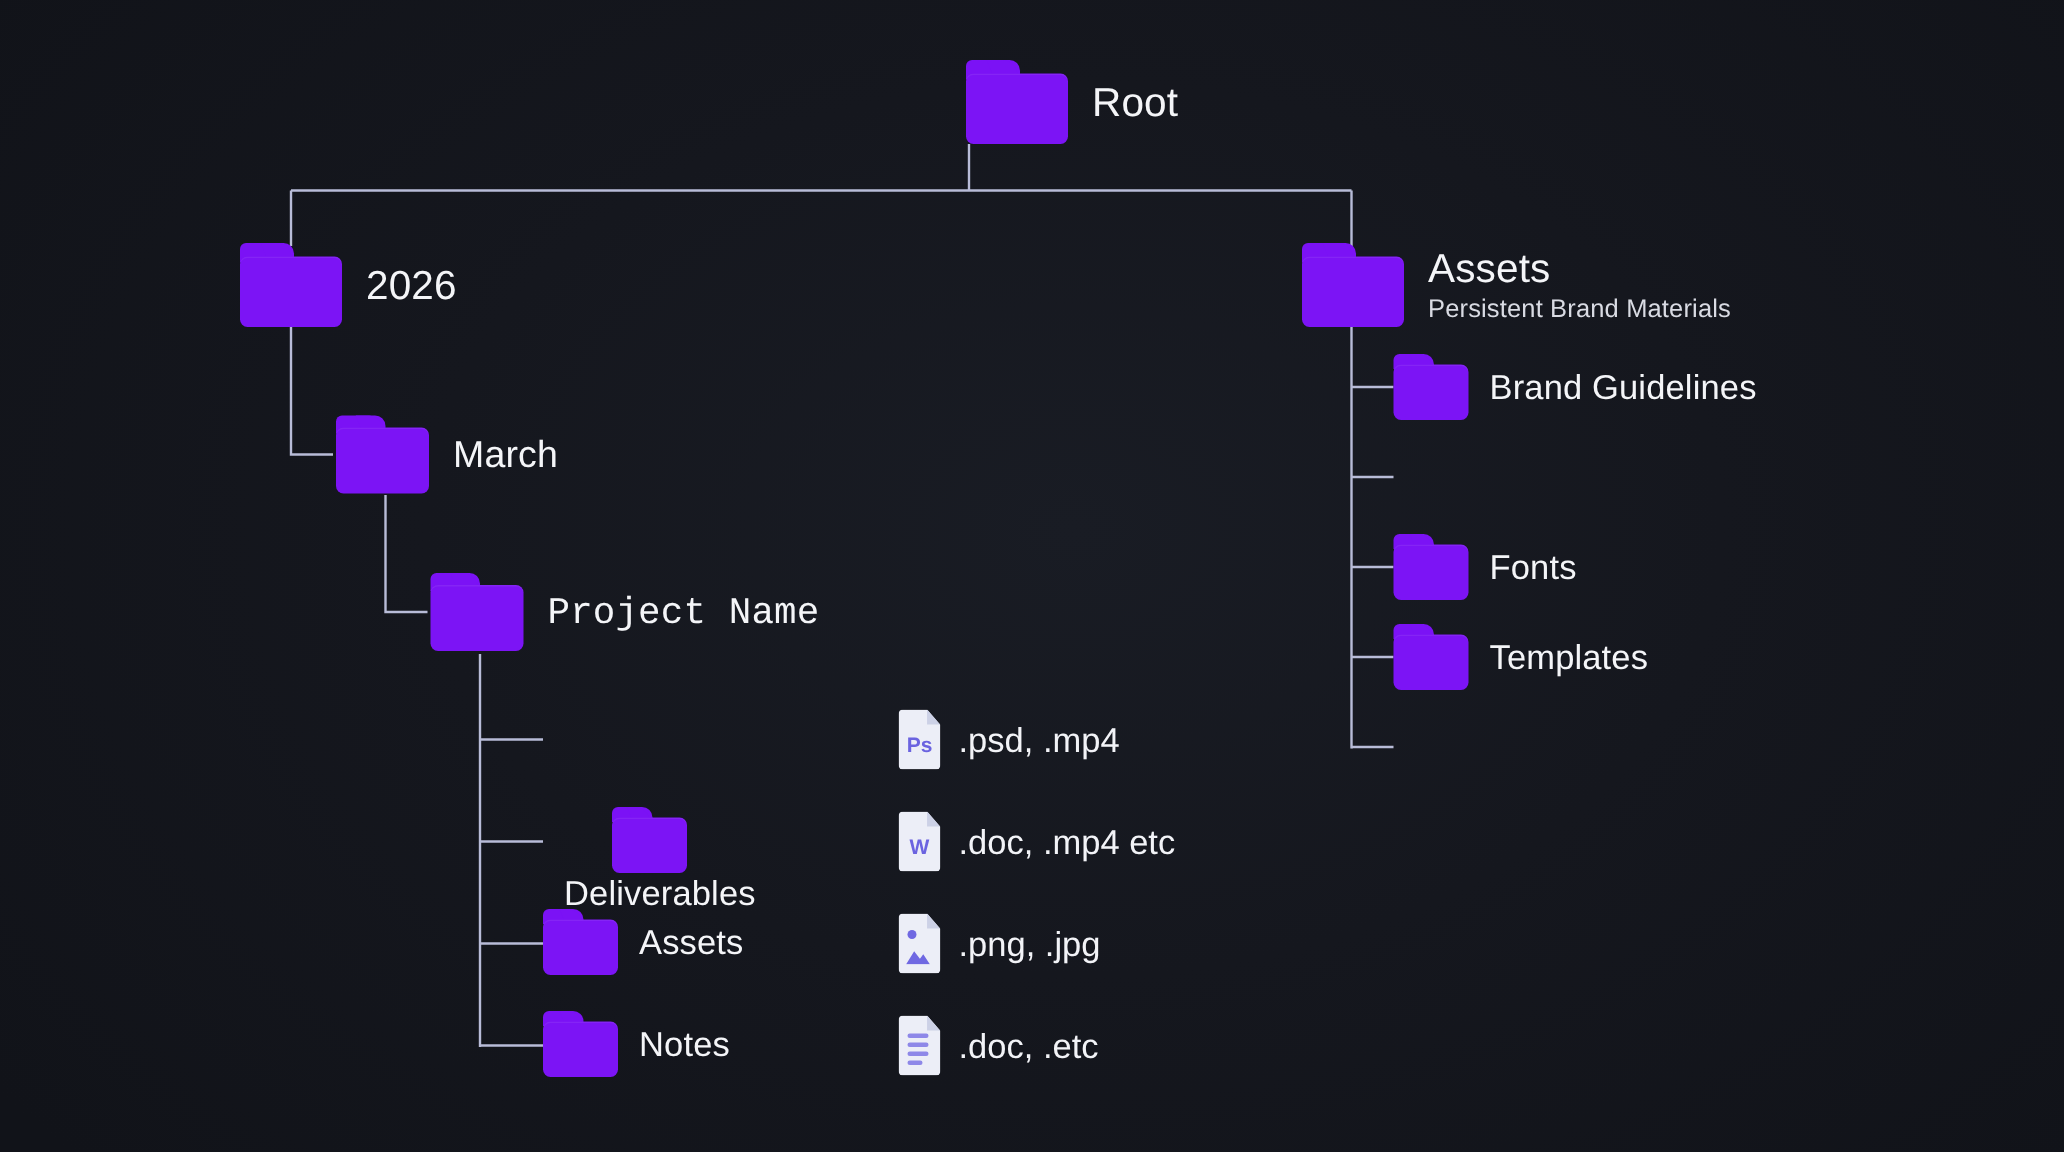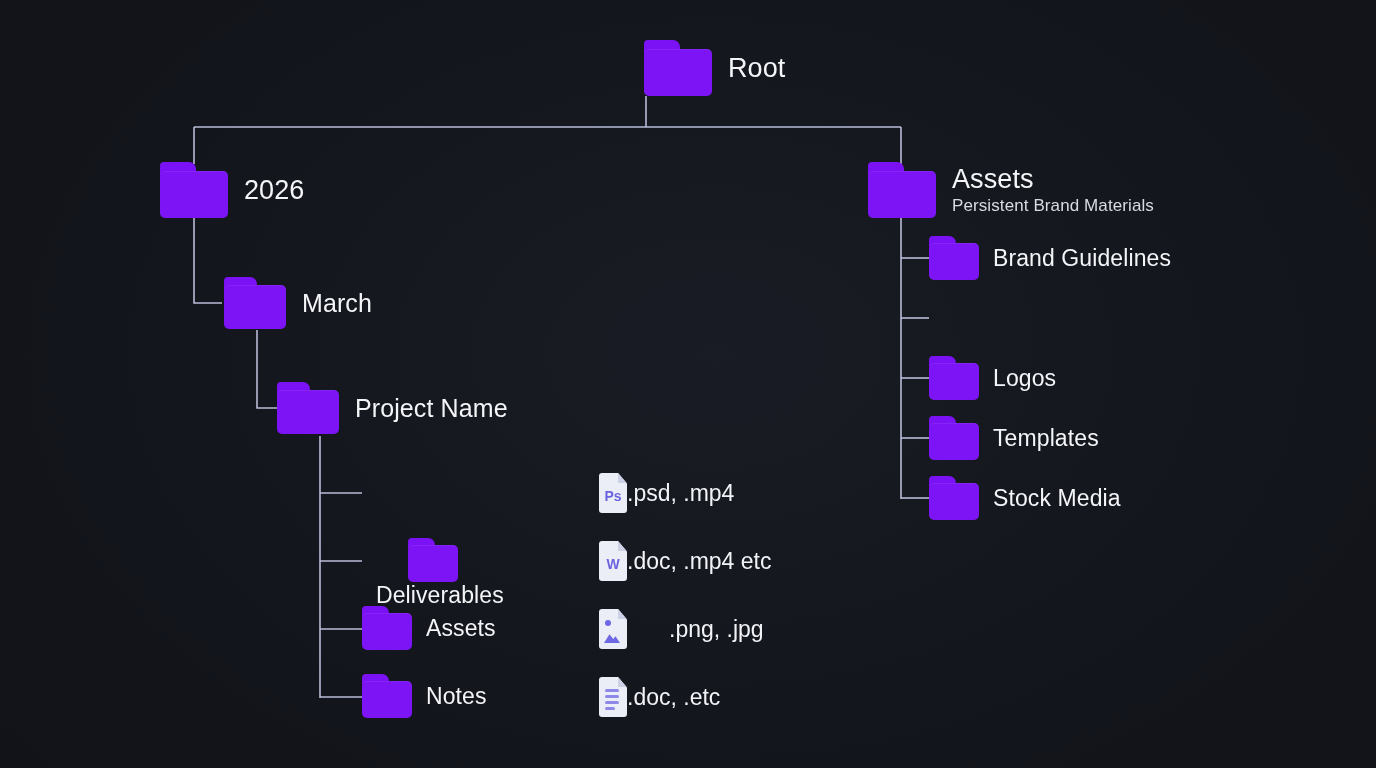--- a/index.html
+++ b/index.html
@@ -176,20 +176,21 @@
     border-radius: 2px;
     background: #8e88e8;
   }
   .fileicon .lines i:nth-child(2) { width: 100%; }
   .fileicon .lines i:nth-child(4) { width: 72%; }
 
   .filetext {
     color: #f2f3f7;
     font-size: 23px;
     white-space: nowrap;
+    margin-left: 12px;
   }
 
   .filerow {
     position: absolute;
     display: flex;
     align-items: center;
   }
 </style>
 </head>
 <body>
@@ -249,21 +250,21 @@
   <div class="node lvl-mid" style="left:224px; top:277px;">
     <span class="folder" style="width:62px;height:52px;">
       <span class="tab" style="width:33px;height:12px;"></span>
       <span class="body" style="width:62px;height:44px;"></span>
     </span>
     <span class="node-text" style="margin-left:16px;">
       <span class="label">March</span>
     </span>
   </div>
 
-  <div class="node lvl-mid" style="left:277px; top:382px;">
+  <div class="node lvl-mid" style="left:287px; top:382px;font-family:Liberation Mono, monospace;">
     <span class="folder" style="width:62px;height:52px;">
       <span class="tab" style="width:33px;height:12px;"></span>
       <span class="body" style="width:62px;height:44px;"></span>
     </span>
     <span class="node-text" style="margin-left:16px;">
       <span class="label">Project Name</span>
     </span>
   </div>
 
   <div class="node lvl-top" style="left:868px; top:162px;">
@@ -319,21 +320,21 @@
 
   <div class="filerow" style="left:599px; top:541px;">
     <span class="fileicon">
       <span class="page"></span>
       <span class="fold"></span>
       <span class="glyph">W</span>
     </span>
     <span class="filetext">.doc, .mp4 etc</span>
   </div>
 
-  <div class="filerow" style="left:599px; top:609px;gap:42px;">
+  <div class="filerow" style="left:599px; top:609px;">
     <span class="fileicon">
       <span class="page"></span>
       <span class="fold"></span>
       <span class="imgglyph">
         <span class="sun"></span>
         <span class="mount"></span>
       </span>
     </span>
     <span class="filetext">.png, .jpg</span>
   </div>
@@ -362,37 +363,28 @@
     </span>
   </div>
 
 
   <div class="node lvl-leaf" style="left:929px; top:356px;">
     <span class="folder" style="width:50px;height:44px;">
       <span class="tab" style="width:27px;height:10px;"></span>
       <span class="body" style="width:50px;height:37px;"></span>
     </span>
     <span class="node-text" style="margin-left:14px;">
-      <span class="label">Logos</span>
+      <span class="label">Fonts</span>
     </span>
   </div>
 
   <div class="node lvl-leaf" style="left:929px; top:416px;">
     <span class="folder" style="width:50px;height:44px;">
       <span class="tab" style="width:27px;height:10px;"></span>
       <span class="body" style="width:50px;height:37px;"></span>
     </span>
     <span class="node-text" style="margin-left:14px;">
       <span class="label">Templates</span>
     </span>
   </div>
 
-  <div class="node lvl-leaf" style="left:929px; top:476px;">
-    <span class="folder" style="width:50px;height:44px;">
-      <span class="tab" style="width:27px;height:10px;"></span>
-      <span class="body" style="width:50px;height:37px;"></span>
-    </span>
-    <span class="node-text" style="margin-left:14px;">
-      <span class="label">Stock Media</span>
-    </span>
-  </div>
 
 </div>
 
 </body></html>

